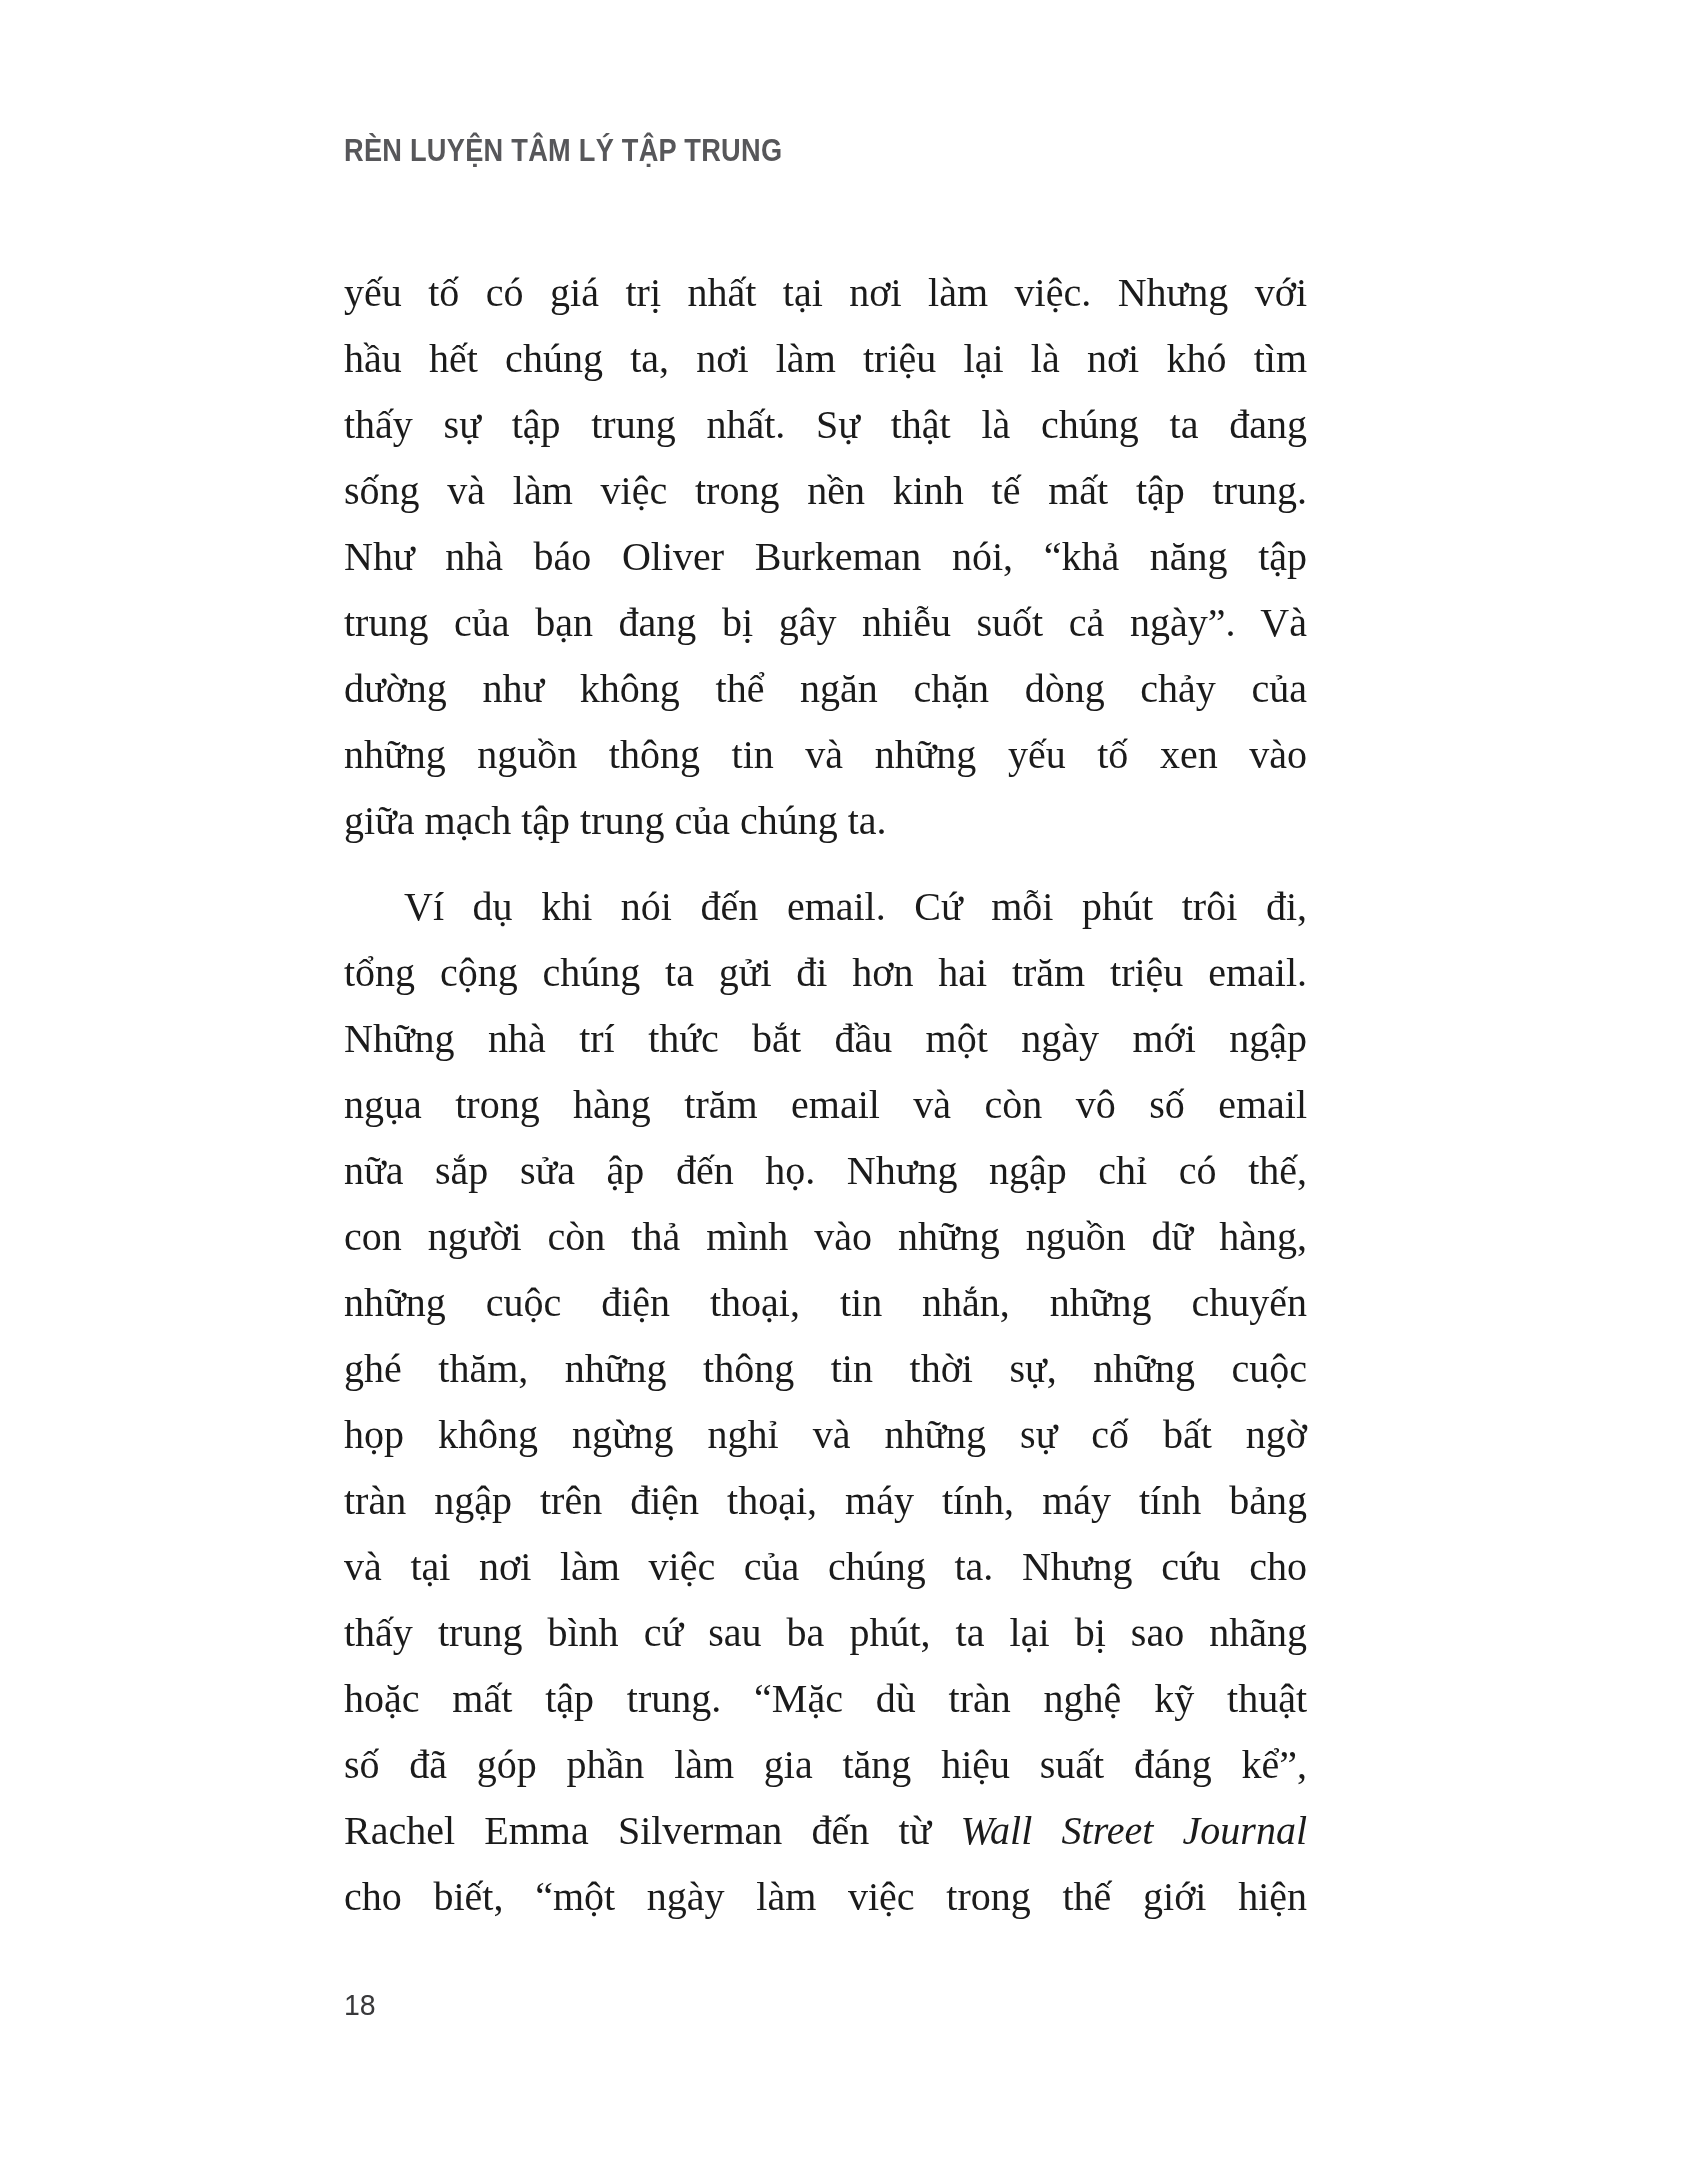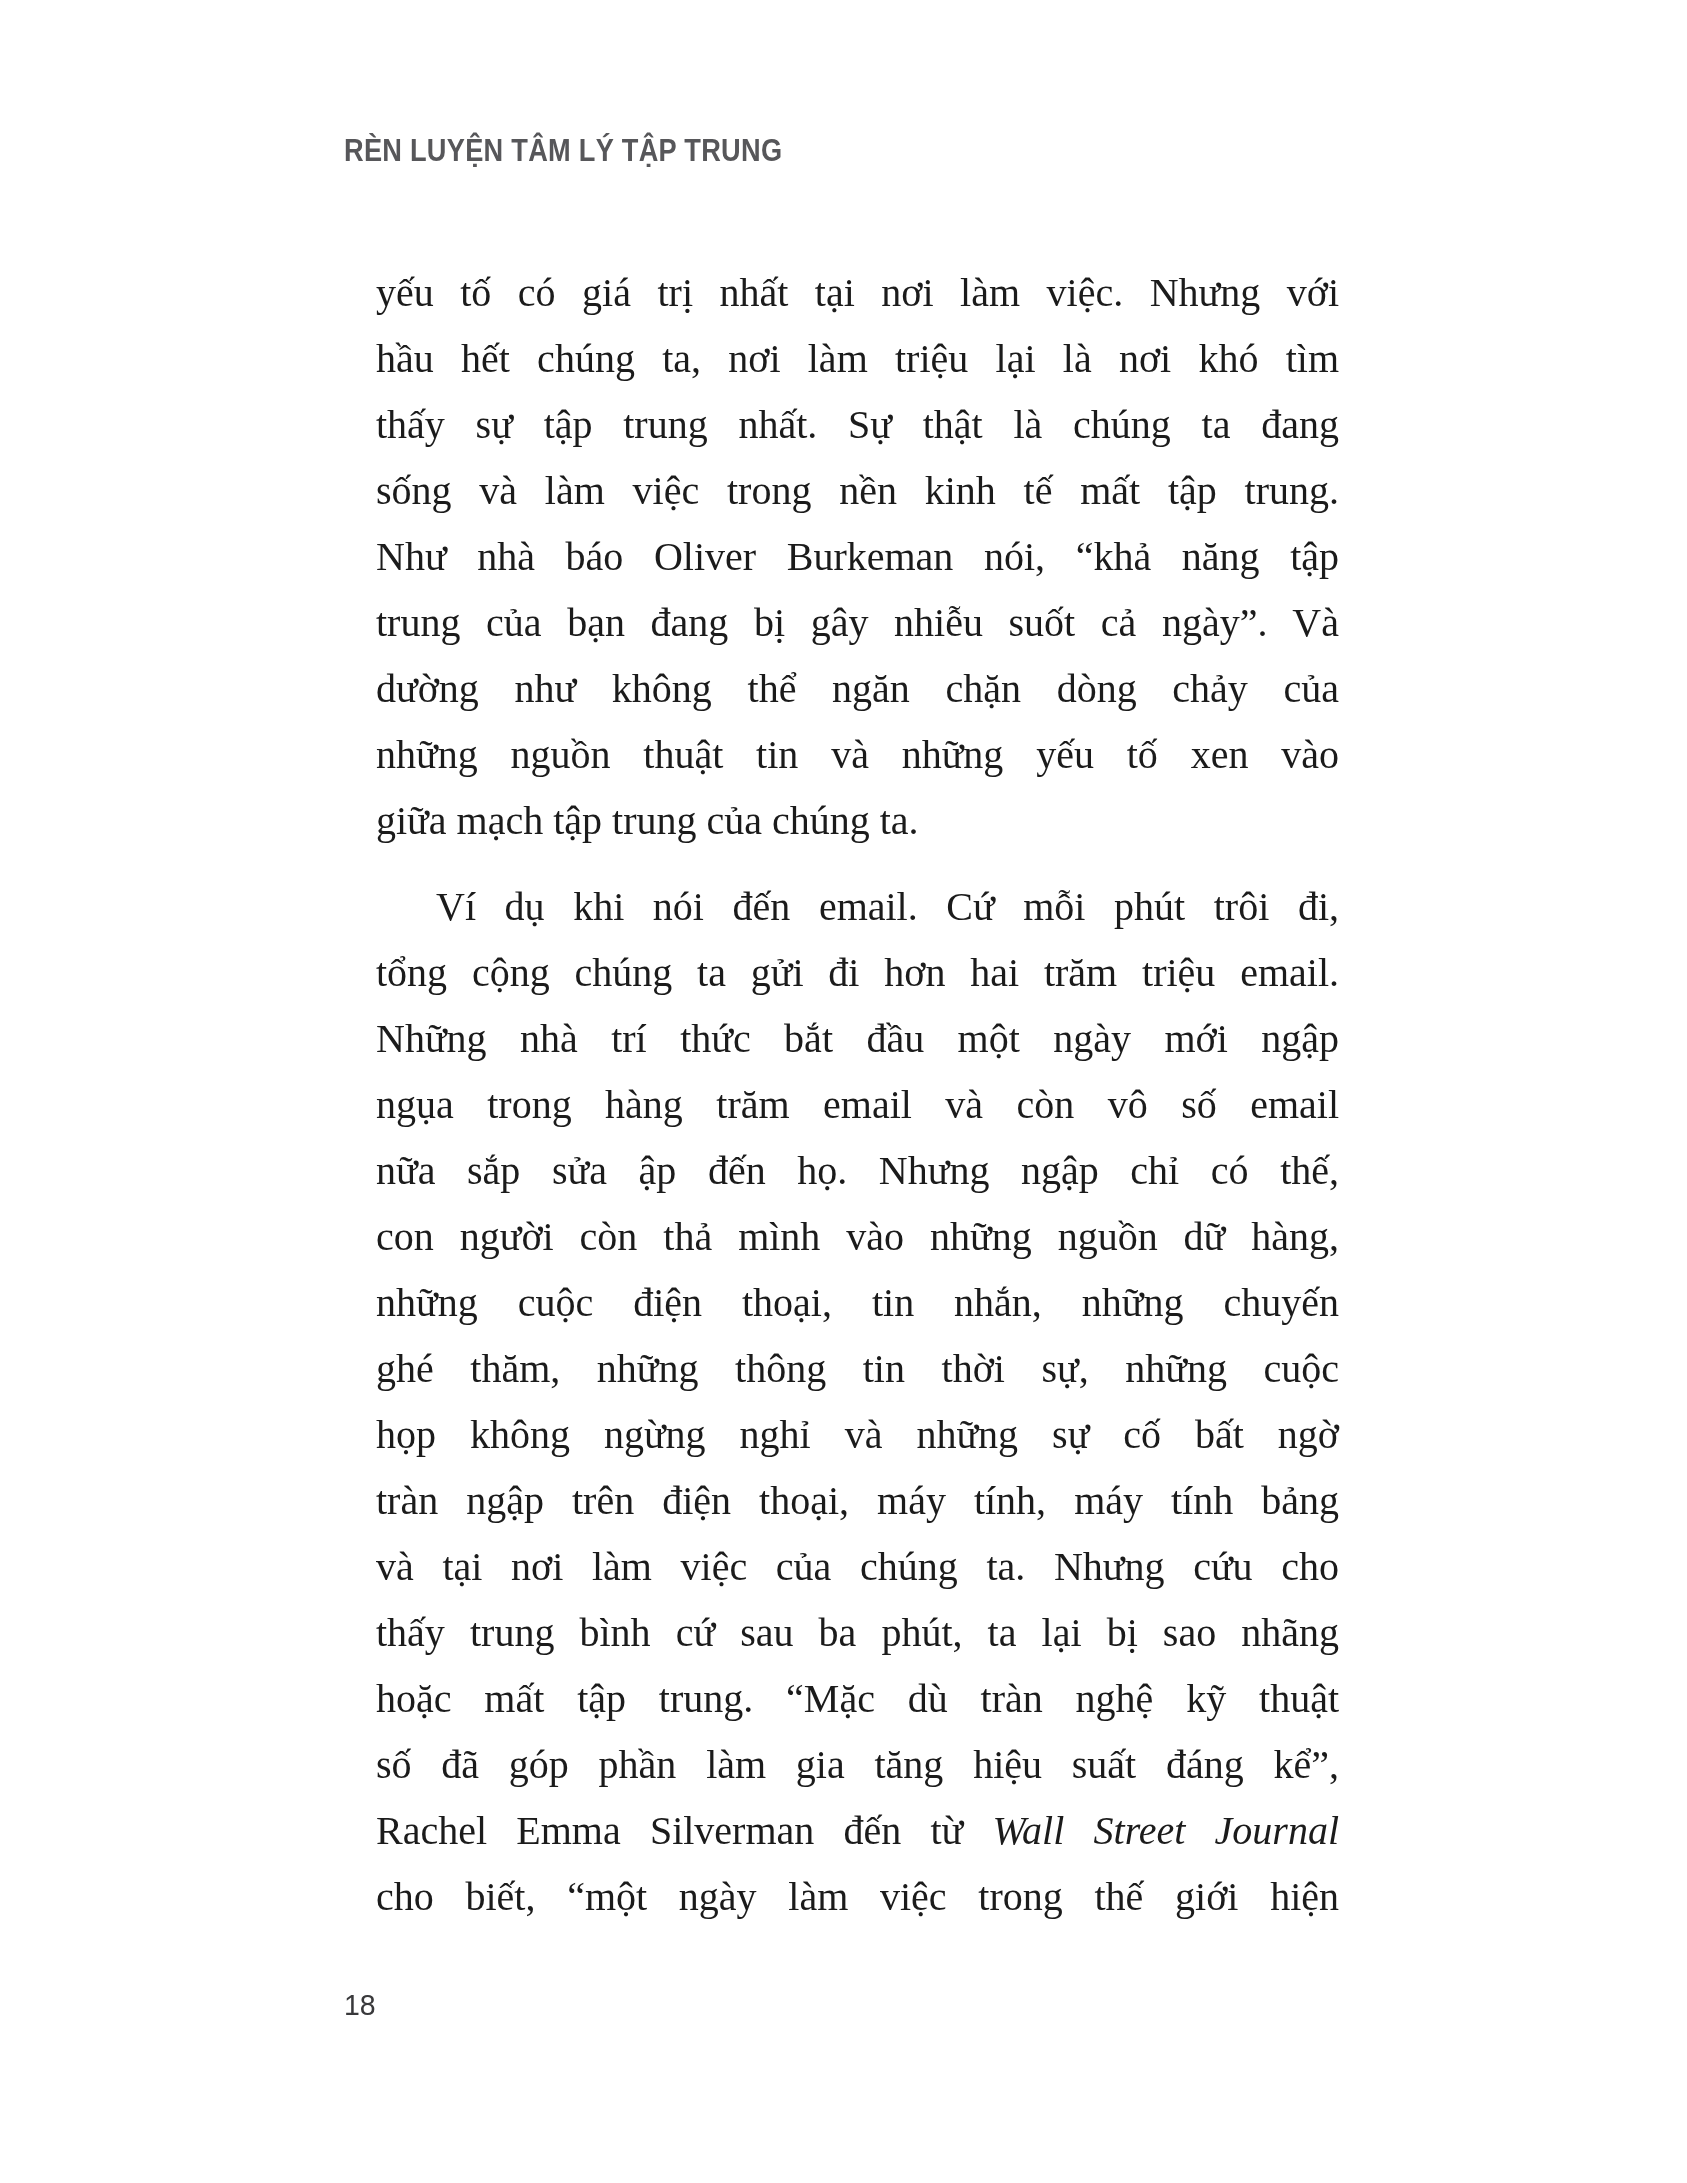--- a/index.html
+++ b/index.html
@@ -30,21 +30,20 @@
     transform-origin: left center;
     white-space: nowrap;
   }
   .body-text {
     position: absolute;
     left: 344px;
     top: 260px;
     width: 963px;
     color: var(--body-color, #1b1b1b);
     font-size: 40px;
-    margin-left: 32px;
   }
   .para { display: block; }
   .para + .para { margin-top: 20px; }
   .line {
     display: block;
     height: 66px;
     line-height: 66px;
     text-align: justify;
     text-align-last: justify;
     white-space: normal;
@@ -77,21 +76,21 @@
 
   <div class="body-text">
       <div class="para">
         <div class="line">yếu tố có giá trị nhất tại nơi làm việc. Nhưng với</div>
         <div class="line">hầu hết chúng ta, nơi làm triệu lại là nơi khó tìm</div>
         <div class="line">thấy sự tập trung nhất. Sự thật là chúng ta đang</div>
         <div class="line">sống và làm việc trong nền kinh tế mất tập trung.</div>
         <div class="line">Như nhà báo Oliver Burkeman nói, “khả năng tập</div>
         <div class="line">trung của bạn đang bị gây nhiễu suốt cả ngày”. Và</div>
         <div class="line">dường như không thể ngăn chặn dòng chảy của</div>
-        <div class="line">những nguồn thuật tin và những yếu tố xen vào</div>
+        <div class="line">những nguồn thông tin và những yếu tố xen vào</div>
         <div class="line last-left">giữa mạch tập trung của chúng ta.</div>
       </div>
       <div class="para">
         <div class="line indent">Ví dụ khi nói đến email. Cứ mỗi phút trôi đi,</div>
         <div class="line">tổng cộng chúng ta gửi đi hơn hai trăm triệu email.</div>
         <div class="line">Những nhà trí thức bắt đầu một ngày mới ngập</div>
         <div class="line">ngụa trong hàng trăm email và còn vô số email</div>
         <div class="line">nữa sắp sửa ập đến họ. Nhưng ngập chỉ có thế,</div>
         <div class="line">con người còn thả mình vào những nguồn dữ hàng,</div>
         <div class="line">những cuộc điện thoại, tin nhắn, những chuyến</div>

